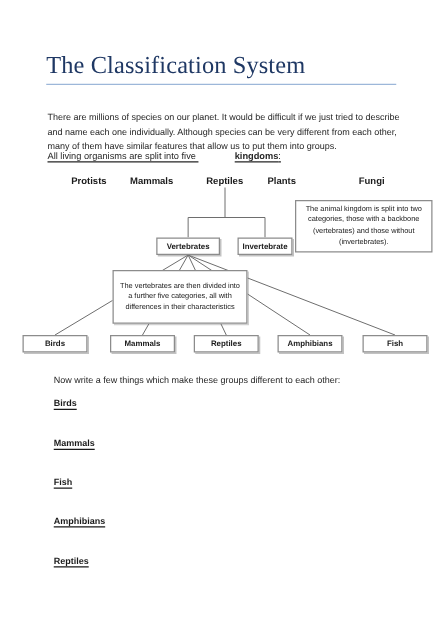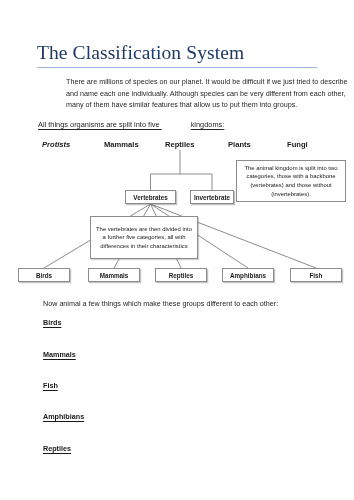--- a/index.html
+++ b/index.html
@@ -52,54 +52,53 @@
     font-size: 9.4px;
     font-weight: bold;
     color: #2e5a92;
     white-space: nowrap;
   }
 
   
   .intro {
     position: absolute;
     left: 38px;
-    top: 76px;
+    top: 88px;
     width: 282px;
     font-size: 7.2px;
     line-height: 11.6px;
     color: #262626;
-    margin-left: 28px;
   }
 
   
   .lead-in {
     position: absolute;
     left: 38px;
     top: 120px;
     font-size: 7.4px;
     color: #262626;
     text-decoration: underline;
     text-underline-offset: 2px;
     white-space: nowrap;
   }
-  .lead-in b { font-weight: normal; padding-left: 29px; }
+  .lead-in b { font-weight: bold; padding-left: 29px; }
 
   
   .kingdom {
     position: absolute;
     top: 140px;
     font-size: 7.6px;
     font-weight: bold;
     color: #1a1a1a;
     white-space: nowrap;
   }
-  .k0 { left: 42px; font-style: italic; }
+  .k0 { left: 57px; }
   .k1 { left: 104px; }
   .k2 { left: 165px; }
-  .k3 { left: 228px; }
+  .k3 { left: 214px; }
   .k4 { left: 287px; text-align: right; }
 
   
   .diagram {
     position: absolute;
     left: 0;
     top: 0;
     width: 354px;
     height: 500px;
     pointer-events: none;
@@ -190,21 +189,21 @@
 <body>
 
 <div class="page">
 
   <div class="doc-title">The Classification System</div>
   <div class="title-rule"></div>
 
 
   <div class="intro">There are millions of species on our planet. It would be difficult if we just tried to describe and name each one individually. Although species can be very different from each other, many of them have similar features that allow us to put them into groups.</div>
 
-  <div class="lead-in"><span>All things organisms are split into five </span><b>kingdoms</b><span>:</span></div>
+  <div class="lead-in"><span>All living organisms are split into five </span><b>kingdoms</b><span>:</span></div>
 
   <div class="kingdom k0">Protists</div>
   <div class="kingdom k1">Mammals</div>
   <div class="kingdom k2">Reptiles</div>
   <div class="kingdom k3">Plants</div>
   <div class="kingdom k4">Fungi</div>
 
   <div class="diagram">
     <svg width="354" height="500" viewBox="0 0 354 500" xmlns="http://www.w3.org/2000/svg">
       <g stroke="#6e6e6e" stroke-width="0.8" fill="none" shape-rendering="geometricPrecision">
@@ -230,21 +229,21 @@
 
   <div class="callout callout-animal">The animal kingdom is split into two categories, those with a backbone (vertebrates) and those without (invertebrates).</div>
   <div class="callout callout-vert">The vertebrates are then divided into a further five categories, all with differences in their characteristics</div>
 
   <div class="node node-leaf leaf0">Birds</div>
   <div class="node node-leaf leaf1">Mammals</div>
   <div class="node node-leaf leaf2">Reptiles</div>
   <div class="node node-leaf leaf3">Amphibians</div>
   <div class="node node-leaf leaf4">Fish</div>
 
-  <div class="prompt">Now animal a few things which make these groups different to each other:</div>
+  <div class="prompt">Now write a few things which make these groups different to each other:</div>
 
   <div class="ans-head a0">Birds</div>
   <div class="ans-head a1">Mammals</div>
   <div class="ans-head a2">Fish</div>
   <div class="ans-head a3">Amphibians</div>
   <div class="ans-head a4">Reptiles</div>
 
 </div>
 
 </body></html>

